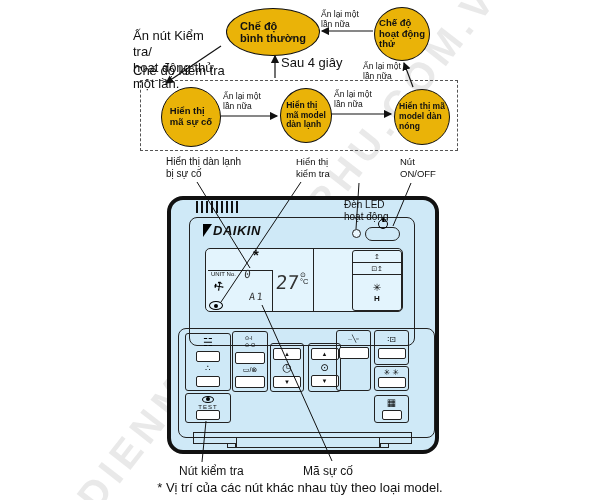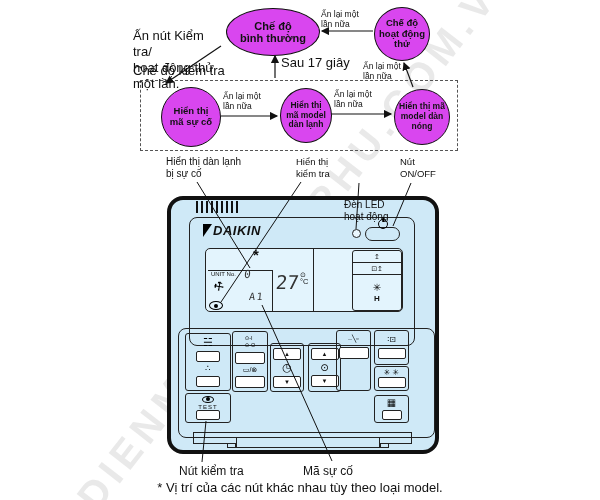--- a/index.html
+++ b/index.html
@@ -1,22 +1,22 @@
 <!DOCTYPE html>
 <html><head>
 <meta charset="utf-8">
 <style>
   html,body{margin:0;padding:0;background:#fff;}
   #stage{position:relative;width:600px;height:500px;background:#fff;overflow:hidden;
          font-family:"Liberation Sans","DejaVu Sans",sans-serif;color:#111;}
   .pre{white-space:pre-line;}
   .abs{position:absolute;}
   .lbl{position:absolute;font-size:13px;line-height:1.22;color:#111;z-index:2;}
-  .bubble{position:absolute;background:#d946ef;border:1.6px solid #111;border-radius:50%;
-          display:flex;align-items:center;justify-content:center;text-align:center;
+  .bubble{position:absolute;background:#eab308;border:1.6px solid #111;border-radius:50%;
+          display:flex;align-items:center;justify-content:center;
           font-weight:bold;z-index:2;}
   #dashedbox{position:absolute;left:140px;top:80px;width:316px;height:69px;
              border:1px dashed #555;z-index:1;}
   #wm{position:absolute;left:-80px;top:210px;width:760px;height:50px;text-align:center;
       transform:rotate(-52deg);font-size:40px;font-weight:700;letter-spacing:6px;
       color:rgba(110,110,110,0.15);z-index:0;}
   svg.overlay{position:absolute;left:0;top:0;z-index:3;pointer-events:none;}
   
   #remote{position:absolute;left:167px;top:196px;width:272px;height:258px;background:#cfe9f7;
           border:4px solid #111;border-radius:16px;z-index:1;box-sizing:border-box;}
@@ -80,21 +80,21 @@
 mã sự cố</div>
   <div class="bubble pre" style="left:280px;top:88px;width:50px;height:53px;font-size:8.5px;line-height:1.15;">Hiển thị
 mã model
 dàn lạnh</div>
   <div class="bubble pre" style="left:394px;top:89px;width:54px;height:54px;font-size:8.5px;line-height:1.15;">Hiển thị mã
 model dàn
 nóng</div>
 
   <div class="lbl pre" style="left:321px;top:9px;font-size:8.5px;">Ấn lại một
 lần nữa</div>
-  <div class="lbl" style="left:281px;top:55px;">Sau 17 giây</div>
+  <div class="lbl" style="left:281px;top:55px;">Sau 4 giây</div>
   <div class="lbl pre" style="left:133px;top:28px;width:92px;">Ấn nút Kiểm tra/
 hoạt động thử
 một lần.</div>
   <div class="lbl" style="left:133px;top:63px;">Chế độ kiểm tra</div>
   <div class="lbl pre" style="left:223px;top:91px;font-size:8.5px;">Ấn lại một
 lần nữa</div>
   <div class="lbl pre" style="left:334px;top:89px;font-size:8.5px;">Ấn lại một
 lần nữa</div>
   <div class="lbl pre" style="left:363px;top:61px;font-size:8.5px;">Ấn lại một
 lần nữa</div>

